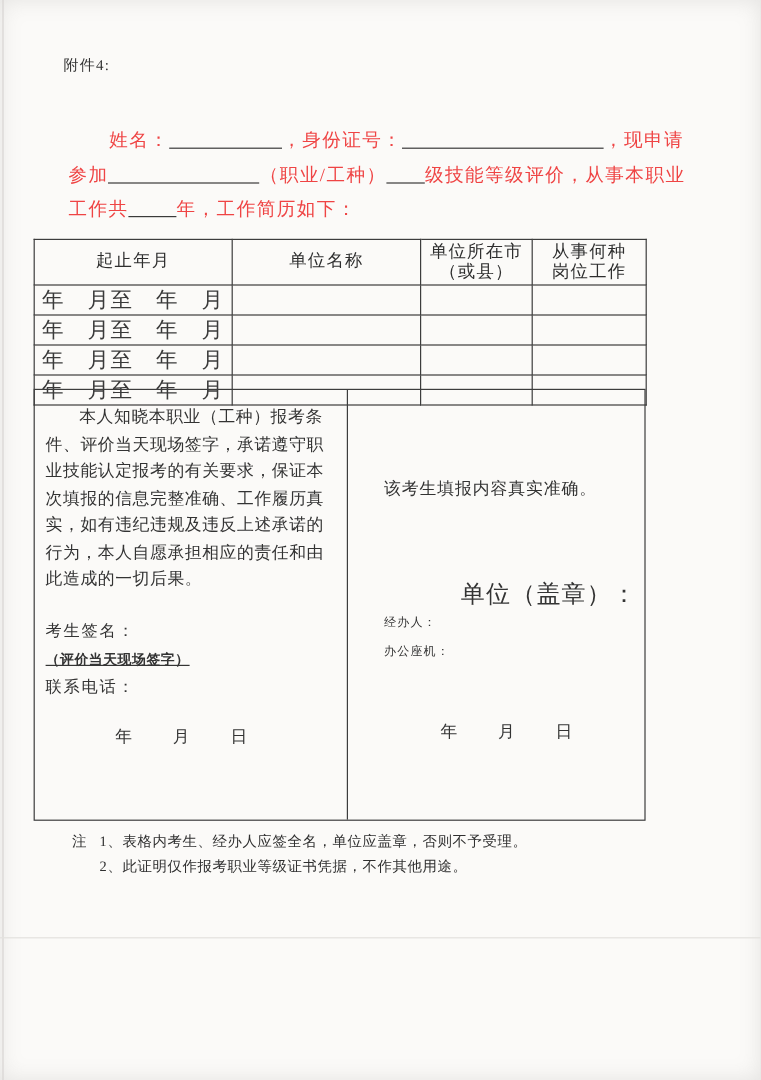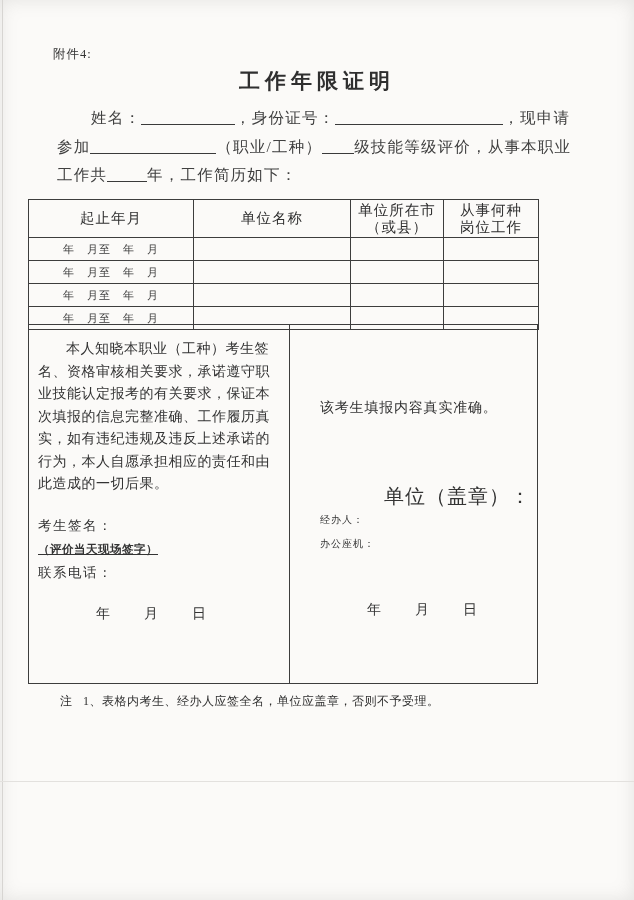--- a/index.html
+++ b/index.html
@@ -12,30 +12,30 @@
   }
   
   .scan-edge-left{position:absolute;left:2px;top:0;width:1px;height:100%;background:#d7d5d2;}
   .scan-edge-bottom{position:absolute;left:0;bottom:118px;width:100%;height:1px;background:#e3e1de;}
 
   .attachment{position:absolute;left:53px;top:46px;font-size:12.5px;letter-spacing:1px;}
   .title{position:absolute;left:0;top:67px;width:100%;text-align:center;
          font-size:21px;letter-spacing:5px;font-weight:bold;color:#2f2f2f;}
 
   .intro{position:absolute;left:57px;top:104px;width:530px;
-         font-size:15.5px;line-height:28.5px;letter-spacing:1.2px;color:#404040;}
+         font-size:15.5px;line-height:28.5px;letter-spacing:1.2px;color:#ef4444;}
   .intro .line1{padding-left:34px;}
   .blank{display:inline-block;border-bottom:1.5px solid #3a3a3a;height:14px;vertical-align:-2px;}
   .w94{width:94px}.w168{width:168px}.w126{width:126px}.w32{width:32px}.w40{width:40px}
 
   table.work{position:absolute;left:28px;top:199px;width:510px;border-collapse:collapse;table-layout:fixed;}
   table.work th,table.work td{border:1.6px solid #3d3d3d;padding:0;}
   table.work th{height:37px;font-weight:normal;font-size:14.5px;line-height:17px;
                 text-align:center;white-space:pre-line;color:#2e2e2e;letter-spacing:1px;}
-  table.work td{height:22px;font-size:11px;margin-left:14px;}
+  table.work td{height:22px;font-size:18px;margin-left:14px;}
   table.work td.period{text-align:center;letter-spacing:1px;color:#3a3a3a;}
 
   .big{position:absolute;left:28px;top:324px;width:510px;height:360px;
        border:1.6px solid #3d3d3d;box-sizing:border-box;display:flex;}
   .cell-left{width:261px;box-sizing:border-box;border-right:1.5px solid #3d3d3d;
              padding:13px 9px 0 9px;}
   .cell-right{flex:1;box-sizing:border-box;padding:0 6px 0 30px;}
 
   .decl-body{margin:0;font-size:14px;line-height:22.5px;text-indent:2em;letter-spacing:0.5px;color:#333;}
   .decl-note{margin:3px 0 0 0;font-size:12px;line-height:19px;letter-spacing:0.2px;color:#2f2f2f;}
@@ -55,21 +55,20 @@
   .notes .spacer{width:23px;flex:none;}
 </style>
 </head>
 <body>
 
 <div class="page">
   <div class="scan-edge-left"></div>
   <div class="scan-edge-bottom"></div>
 
   <div class="attachment">附件4:</div>
-  <div class="title">工作年限证明</div>
 
   <div class="intro">
     <div class="line1">
       <span>姓名：</span><span class="blank w94"></span><span>，身份证号：</span><span class="blank w168"></span><span>，现申请</span>
     </div>
     <div class="line2">
       <span>参加</span><span class="blank w126"></span><span>（职业/工种）</span><span class="blank w32"></span><span>级技能等级评价，从事本职业</span>
     </div>
     <div class="line3">
       <span>工作共</span><span class="blank w40"></span><span>年，工作简历如下：</span>
@@ -116,21 +115,21 @@
         <td class="period">年　月至　年　月</td>
         <td></td>
         <td></td>
         <td></td>
       </tr>
     </tbody>
   </table>
 
   <div class="big">
     <div class="cell-left">
-      <p class="decl-body">本人知晓本职业（工种）考生签名、资格审核相关要求，承诺遵守职业技能认定报考的有关要求，保证本次填报的信息完整准确、工作履历真实，如有违纪违规及违反上述承诺的行为，本人自愿承担相应的责任和由此造成的一切后果。</p>
+      <p class="decl-body">本人知晓本职业（工种）报考条件、评价当天现场签字，承诺遵守职业技能认定报考的有关要求，保证本次填报的信息完整准确、工作履历真实，如有违纪违规及违反上述承诺的行为，本人自愿承担相应的责任和由此造成的一切后果。</p>
       <div class="sig-label">考生签名：</div>
       <div class="sig-note">（评价当天现场签字）</div>
       <div class="phone-label">联系电话：</div>
       <div class="decl-date">年　　月　　日</div>
     </div>
     <div class="cell-right">
       <p class="emp-statement">该考生填报内容真实准确。</p>
       <div class="emp-seal">单位（盖章）：</div>
       <div class="emp-line">经办人：</div>
       <div class="emp-line">办公座机：</div>
@@ -138,15 +137,16 @@
     </div>
   </div>
 
   <div class="notes">
     <div class="row">
       <span class="prefix">注</span>
       <span>1、表格内考生、经办人应签全名，单位应盖章，否则不予受理。</span>
     </div>
     <div class="row">
       <span class="spacer"></span>
+      <span>2、此证明仅作报考职业等级证书凭据，不作其他用途。</span>
     </div>
   </div>
 </div>
 
 </body></html>

